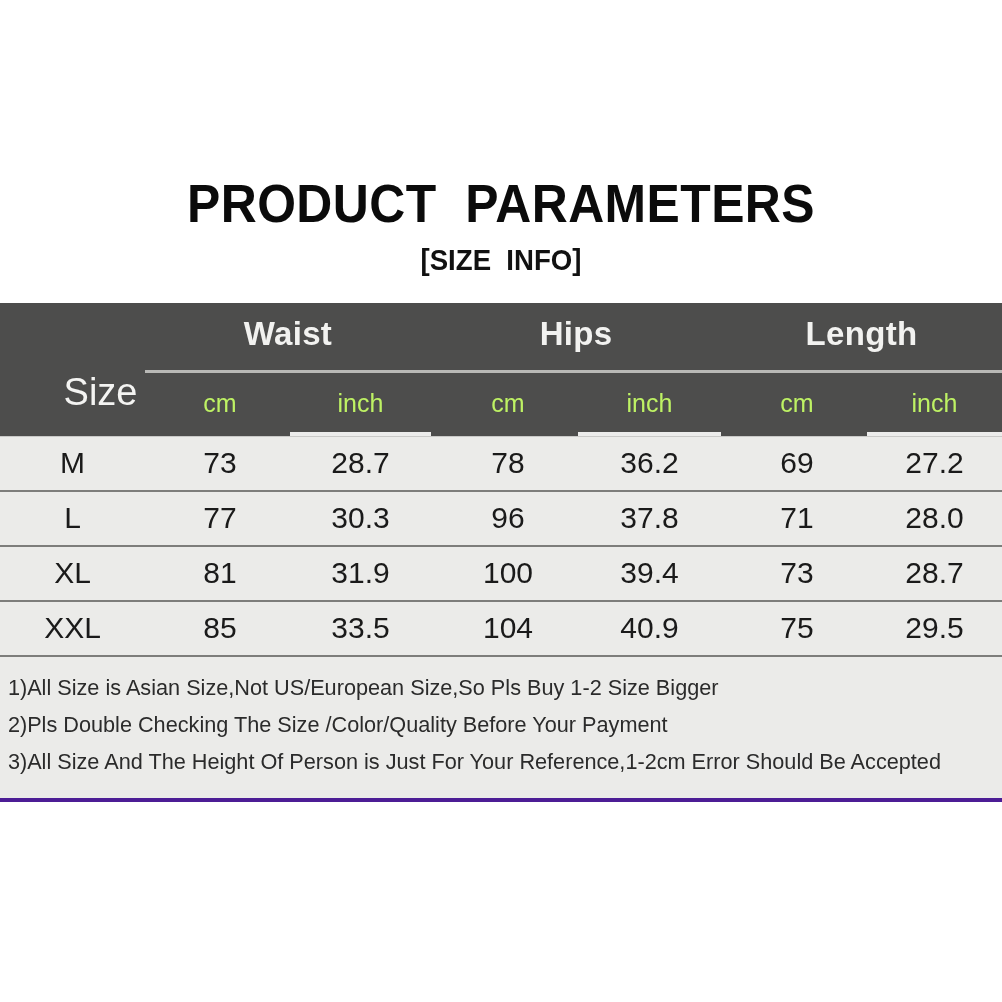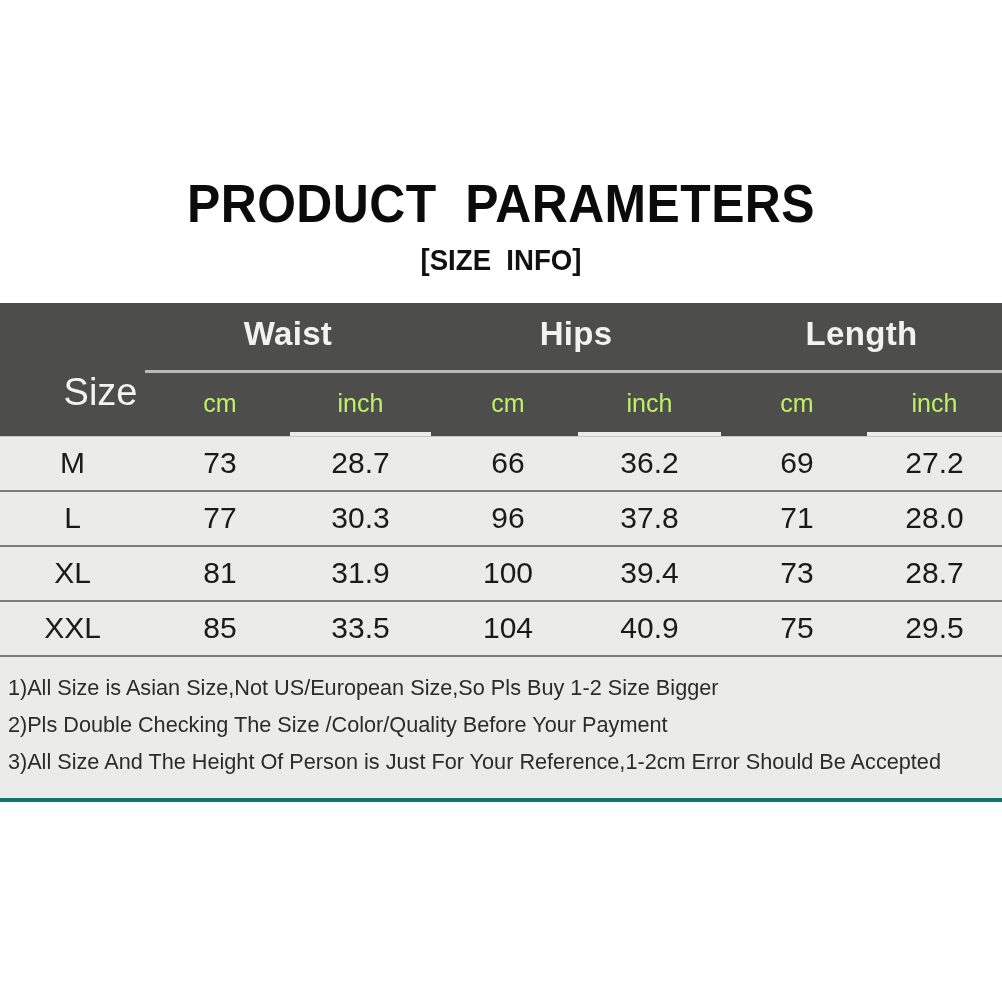--- a/index.html
+++ b/index.html
@@ -153,21 +153,21 @@
     white-space: nowrap;
     line-height: 36px;
   }
 
   
   .tfoot {
     position: relative;
     width: 1002px;
     background: #ebebe9;
     padding: 12px 0 18px 0;
-    border-bottom: 4px solid #0f766e;
+    border-bottom: 4px solid #4c1d95;
     box-sizing: border-box;
   }
   .note {
     font-size: 22px;
     font-weight: 400;
     color: #2b2b2b;
     padding-left: 8px;
     padding-right: 6px;
     line-height: 37px;
     white-space: nowrap;
@@ -212,21 +212,21 @@
       <div class="notch" style="left:578px;width:143px;"></div>
       <div class="notch" style="left:867px;width:135px;"></div>
     </div>
 
     <div class="tbody">
 
       <div class="trow first">
         <div class="cell" style="left:0;width:145px;">M</div>
         <div class="cell" style="left:150px;width:140px;">73</div>
         <div class="cell" style="left:290px;width:141px;">28.7</div>
-        <div class="cell" style="left:438px;width:140px;">66</div>
+        <div class="cell" style="left:438px;width:140px;">78</div>
         <div class="cell" style="left:578px;width:143px;">36.2</div>
         <div class="cell" style="left:727px;width:140px;">69</div>
         <div class="cell" style="left:867px;width:135px;">27.2</div>
       </div>
 
       <div class="trow">
         <div class="cell" style="left:0;width:145px;">L</div>
         <div class="cell" style="left:150px;width:140px;">77</div>
         <div class="cell" style="left:290px;width:141px;">30.3</div>
         <div class="cell" style="left:438px;width:140px;">96</div>

